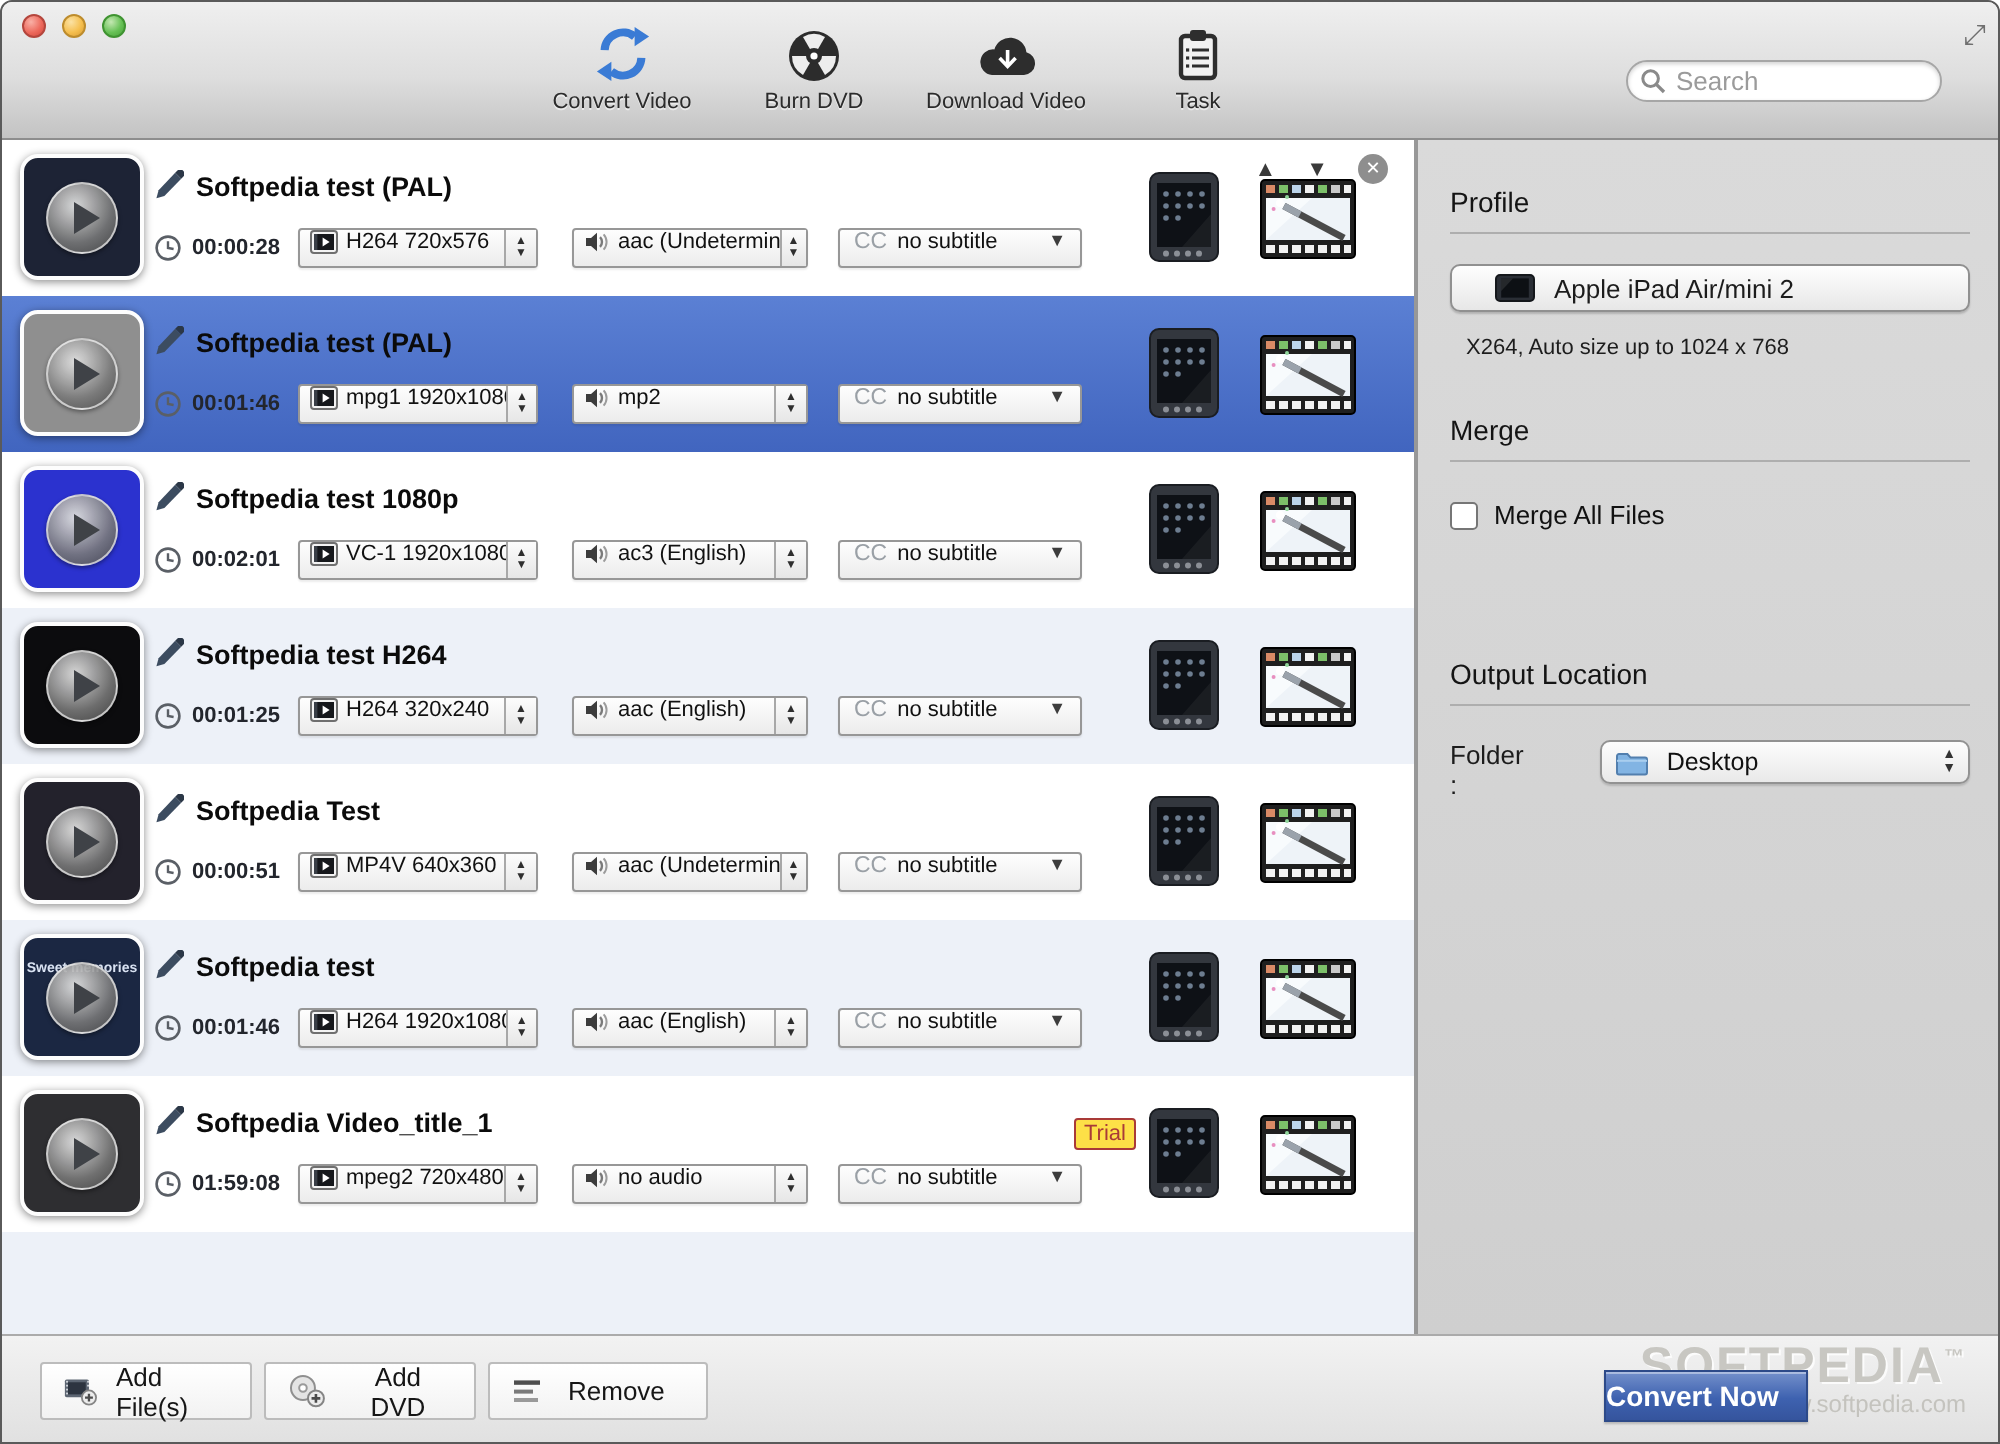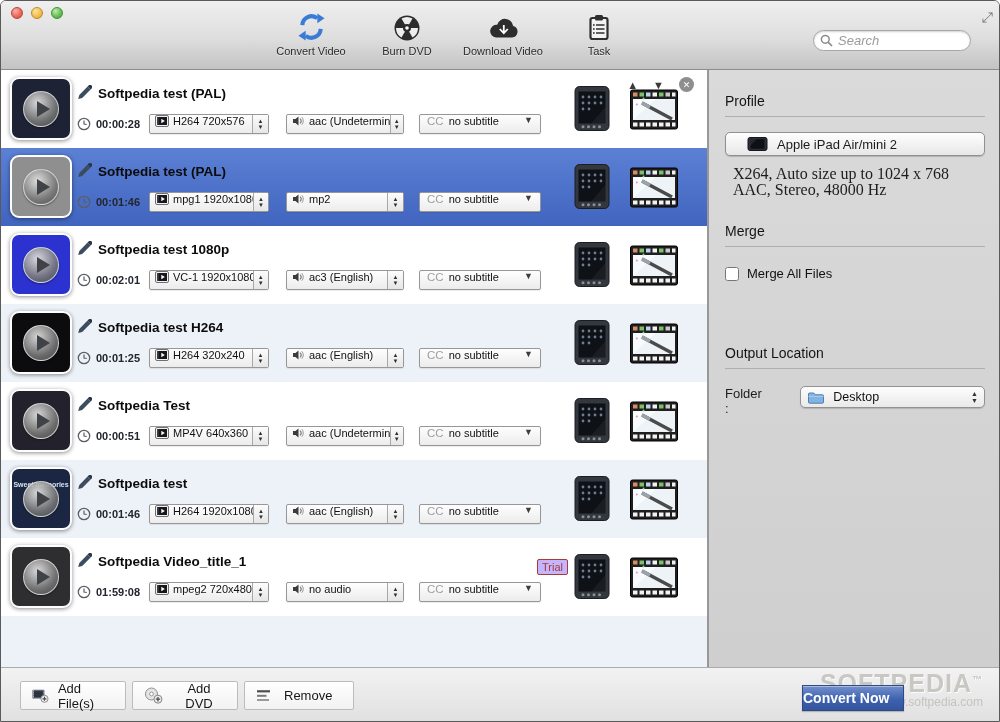--- a/index.html
+++ b/index.html
@@ -14,21 +14,21 @@
   .light.red { background:radial-gradient(circle at 35% 30%, #f9b0a6, #ed6a5d 55%, #d1453a); border:1px solid #b4463d; }
   .light.yellow { background:radial-gradient(circle at 35% 30%, #fbe2a4, #f5bf4f 55%, #d89b32); border:1px solid #bd8c2d; }
   .light.green { background:radial-gradient(circle at 35% 30%, #c4e8b2, #67c156 55%, #47a037); border:1px solid #3f9331; }
   #toolbar { position:absolute; left:262px; top:11px; display:flex; }
   .tool { width:96px; display:flex; flex-direction:column; align-items:center; gap:3px; cursor:default; }
   .tool .ticon { height:30px; display:flex; align-items:flex-end; justify-content:center; }
   .tool .tlabel { font-size:11px; color:#2b2b2b; text-shadow:0 1px 0 rgba(255,255,255,.55); white-space:nowrap; }
   #searchwrap { position:absolute; left:812px; top:29px; width:158px; height:21px; }
   #searchwrap input { width:100%; height:100%; border:1px solid #a6a6a6; border-radius:11px; background:#fff;
     box-shadow:inset 0 1px 2px rgba(0,0,0,.18); padding:0 8px 0 24px; font-size:13px; color:#333; outline:none;
-    font-family:"Liberation Sans","DejaVu Sans",sans-serif;font-style:italic; }
+    font-family:"Liberation Sans","DejaVu Sans",sans-serif; }
   #searchwrap input::placeholder { color:#9b9b9b; }
   #searchwrap svg { position:absolute; left:7px; top:4px; }
   #expand { position:absolute; right:6px; top:8px; font-size:14px; color:#6f6f6f; }
 
   
   #list { position:absolute; left:0; top:69px; width:707px; height:597px; background:#edf1f8; border-right:1px solid #989898; overflow:hidden; }
   .row { position:relative; height:78px; background:#ffffff; }
   .row.alt { background:#edf1f8; }
   .row.selected { background:linear-gradient(#5b80d4,#4165bf); }
   .thumb { position:absolute; left:9px; top:7px; width:62px; height:63px; border-radius:9px; border:2px solid #fdfdfd;
@@ -49,37 +49,37 @@
   .dd-video { left:148px; width:120px; } .dd-audio { left:285px; width:118px; } .dd-sub { left:418px; width:122px; }
   .dd .dd-icon { margin:0 4px 0 5px; display:flex; }
   .dd .dd-label { white-space:nowrap; overflow:hidden; }
   .stepper { margin-left:auto; height:100%; width:16px; border-left:1px solid #a8a8a8; display:flex; flex-direction:column;
     align-items:center; justify-content:center; font-size:6px; line-height:6px; color:#2e2e2e;
     background:linear-gradient(#fcfcfc,#e6e6e6); }
   .dd-caret { margin-left:auto; margin-right:7px; font-size:9px; color:#3d3d3d; }
   .cc { color:#9aa0a6; font-size:11.5px; margin:0 5px 0 7px; }
   .dev-icon { position:absolute; left:568px; top:15px; cursor:pointer; }
   .edit-icon { position:absolute; left:629px; top:19px; cursor:pointer; }
-  .trial { position:absolute; left:536px; top:21px; border:1px solid #a93a38; color:#a93a38; background:#c4b5fd;
+  .trial { position:absolute; left:536px; top:21px; border:1px solid #a93a38; color:#a93a38; background:#fde047;
     font-size:11px; padding:0 4px; height:16px; line-height:15px; border-radius:2px; }
   #list-controls { position:absolute; right:13px; top:7px; display:flex; gap:15px; align-items:center; z-index:6; }
   #list-controls .mv { font-size:11px; color:#3a3a3a; cursor:pointer; }
   #list-controls .close-circle { width:15px; height:15px; border-radius:50%; background:#8e8e8e; color:#fff;
     font-size:9px; font-weight:700; display:flex; align-items:center; justify-content:center; cursor:pointer; }
 
   
   #sidebar { position:absolute; left:707px; top:69px; width:293px; height:597px;
     background:linear-gradient(#dadada,#cfcfcf); border-left:1px solid #979797; padding:0 16px; }
   .sb-h { font-size:14px; color:#141414; font-weight:400; }
   .sb-hr { border:none; border-top:1px solid #aeaeae; margin-top:7px; }
   #profile-h { margin-top:23px; }
   #profile-btn { margin-top:15px; height:24px; border:1px solid #909090; border-radius:5px;
     background:linear-gradient(#fefefe,#e7e7e7); box-shadow:0 1px 1px rgba(0,0,0,.18);
     display:flex; align-items:center; gap:9px; padding:0 21px; font-size:13px; color:#1c1c1c; cursor:pointer; }
-  #profile-desc { margin:10px 0 0 8px; font-size:16px; color:#1d1d1d; line-height:16px;font-family:Liberation Serif, serif; }
+  #profile-desc { margin:10px 0 0 8px; font-size:11px; color:#1d1d1d; line-height:16px; }
   #merge-h { margin-top:25px; }
   #merge-row { margin-top:19px; display:flex; align-items:center; gap:8px; font-size:13px; color:#111; }
   #merge-row input { width:14px; height:14px; }
   #output-h { margin-top:64px; }
   #folder-row { margin-top:17px; display:flex; gap:9px; font-size:13px; color:#1c1c1c; }
   #folder-select { width:196px; height:22px; border:1px solid #929292; border-radius:5px;
     background:linear-gradient(#fdfdfd,#e9e9e9); box-shadow:0 1px 1px rgba(0,0,0,.15);
     display:flex; align-items:center; gap:8px; padding:0 6px; font-size:12.5px; color:#111; cursor:pointer;margin-left:25px; }
   #folder-select .stepper2 { margin-left:auto; font-size:7px; line-height:7px; color:#333; display:flex; flex-direction:column; align-items:center; }
 
@@ -1006,21 +1006,20 @@
     <div id="profile-btn">
       <svg width="21" height="16" viewBox="0 0 21 16">
         <rect x="1" y="1.5" width="19" height="13" rx="2" fill="#2a2e35" stroke="#14171b"></rect>
         <rect x="3.6" y="3.2" width="13.8" height="9.6" fill="#0d1014"></rect>
         <polygon points="3.6,3.2 9.5,3.2 3.6,9.5" fill="rgba(255,255,255,0.1)"></polygon>
       </svg>
       <span>Apple iPad Air/mini 2</span>
     </div>
     <div id="profile-desc">
       <div>X264, Auto size up to 1024 x 768</div>
-      <div>AAC, Stereo, 48000 Hz</div>
     </div>
 
     <div id="merge-h" class="sb-h">Merge</div>
     <hr class="sb-hr">
     <div id="merge-row">
       <input type="checkbox" style="">
       <span>Merge All Files</span>
     </div>
 
     <div id="output-h" class="sb-h">Output Location</div>

